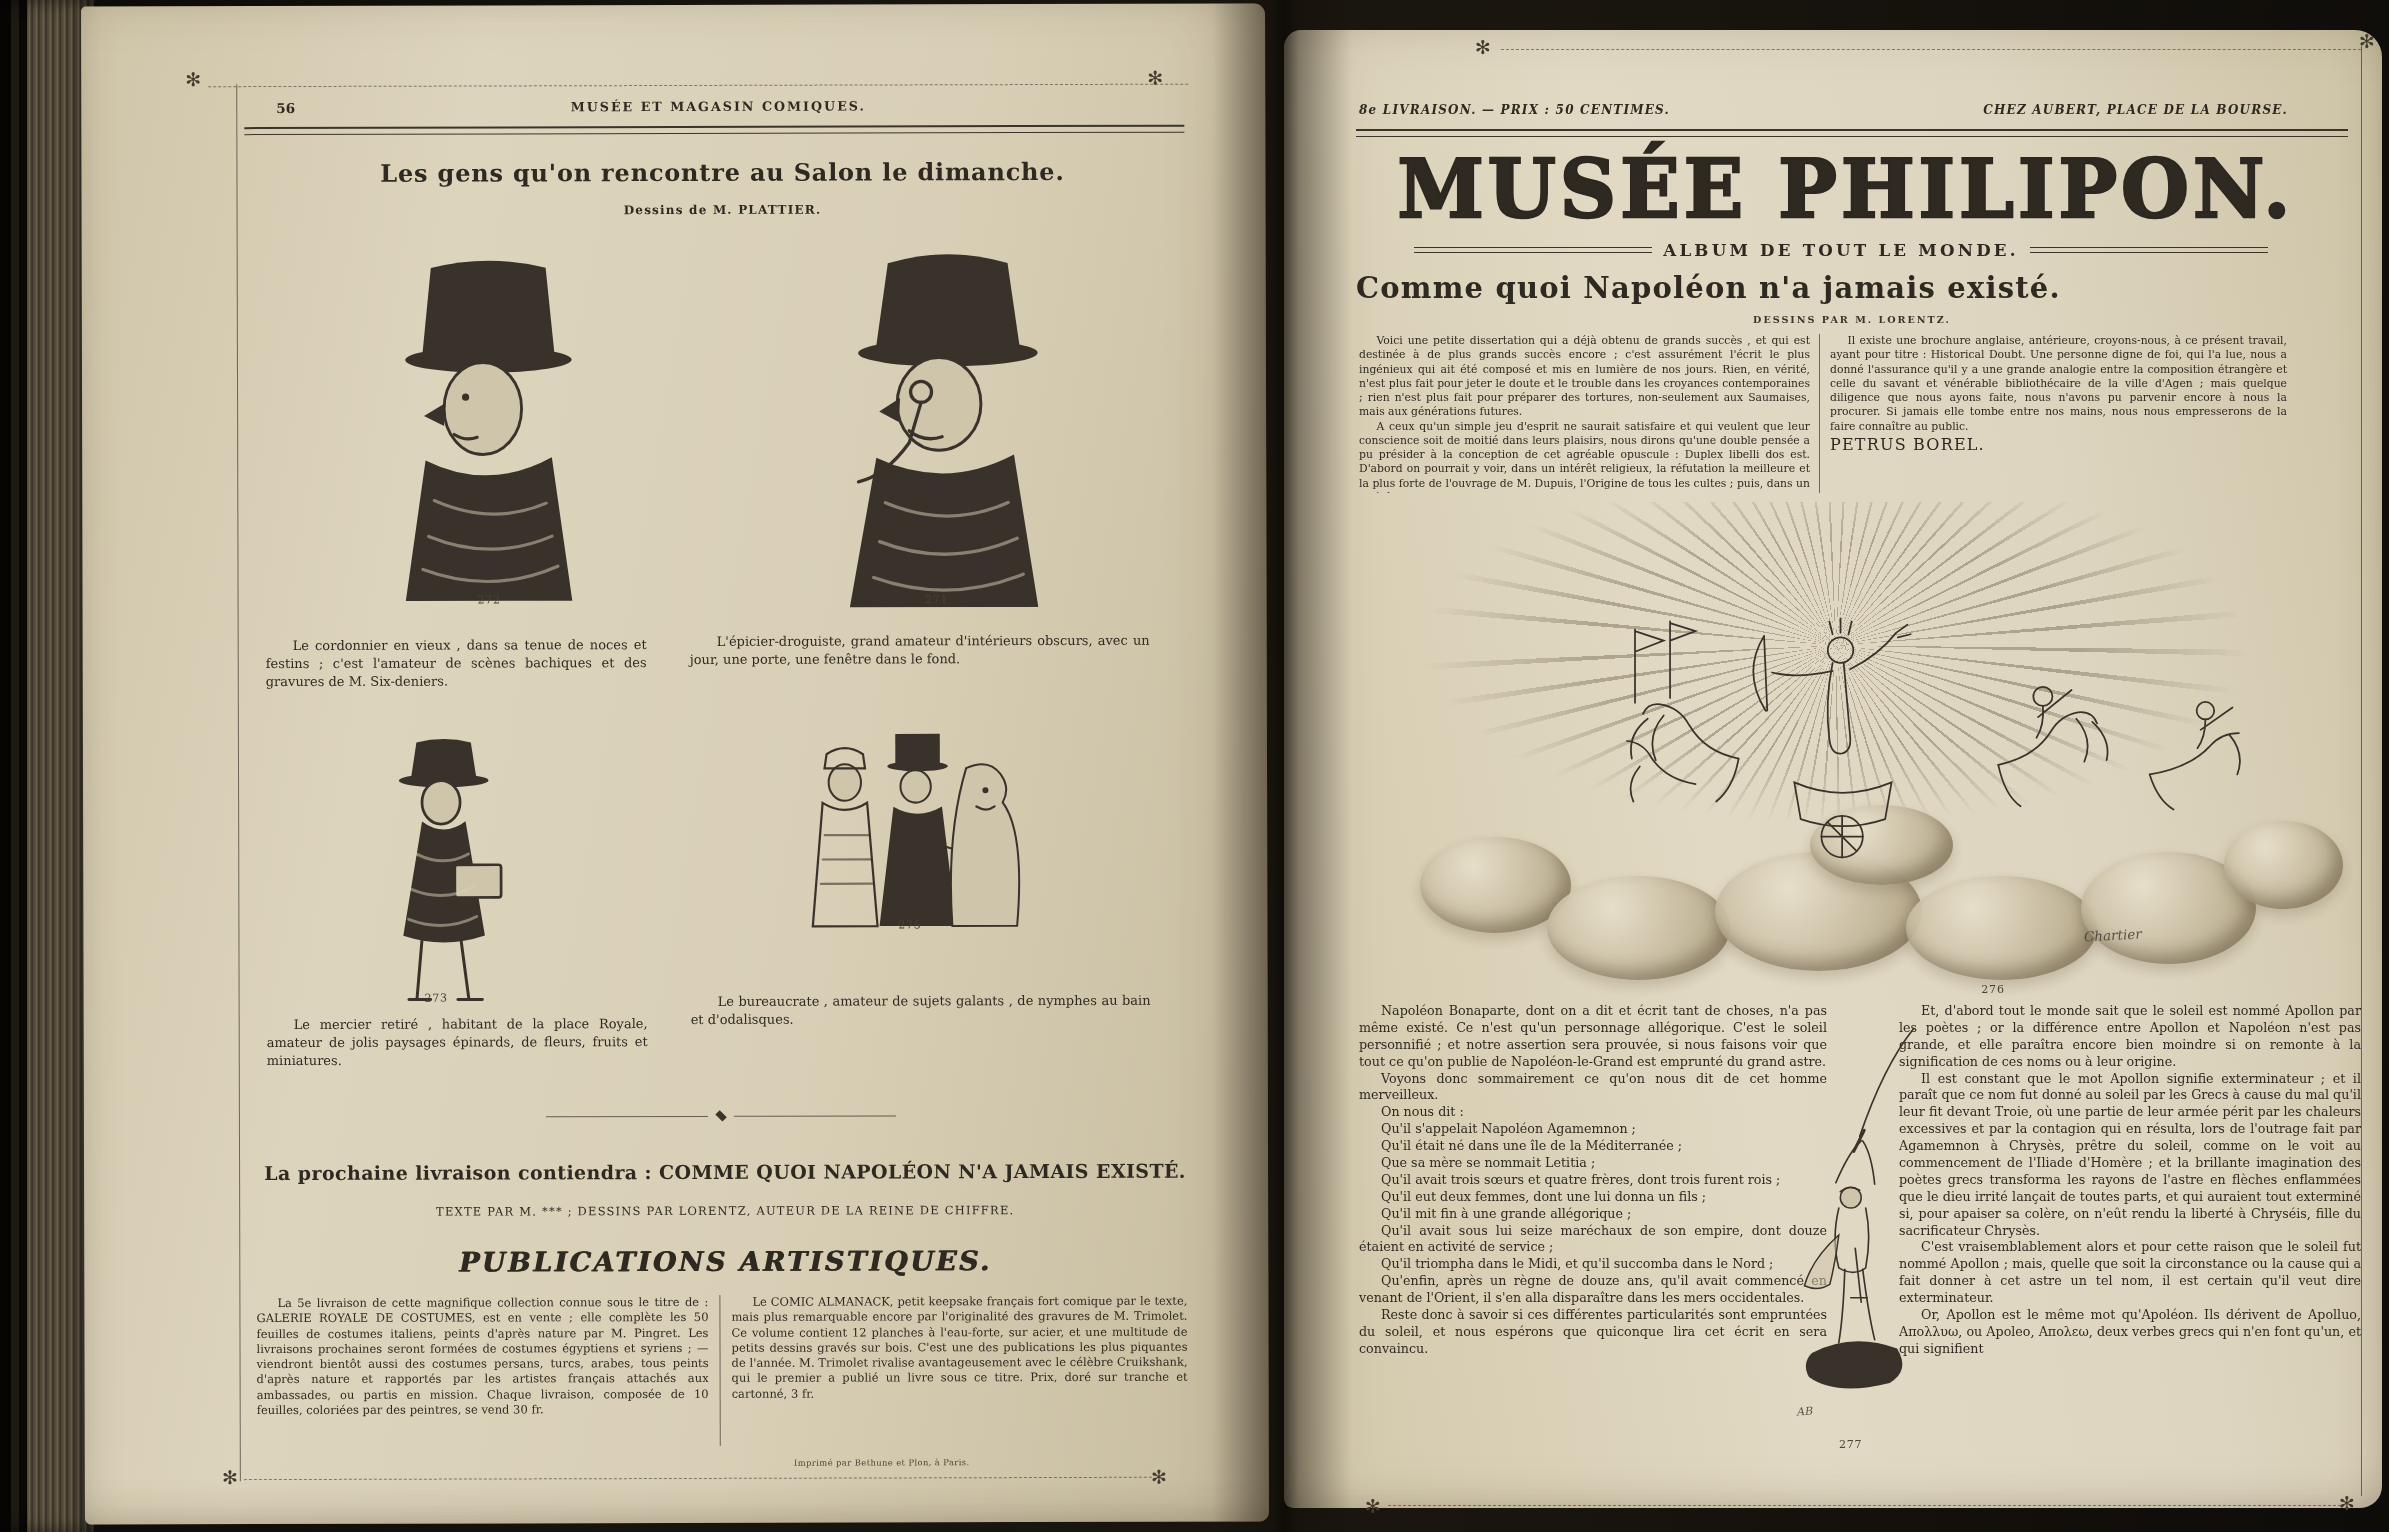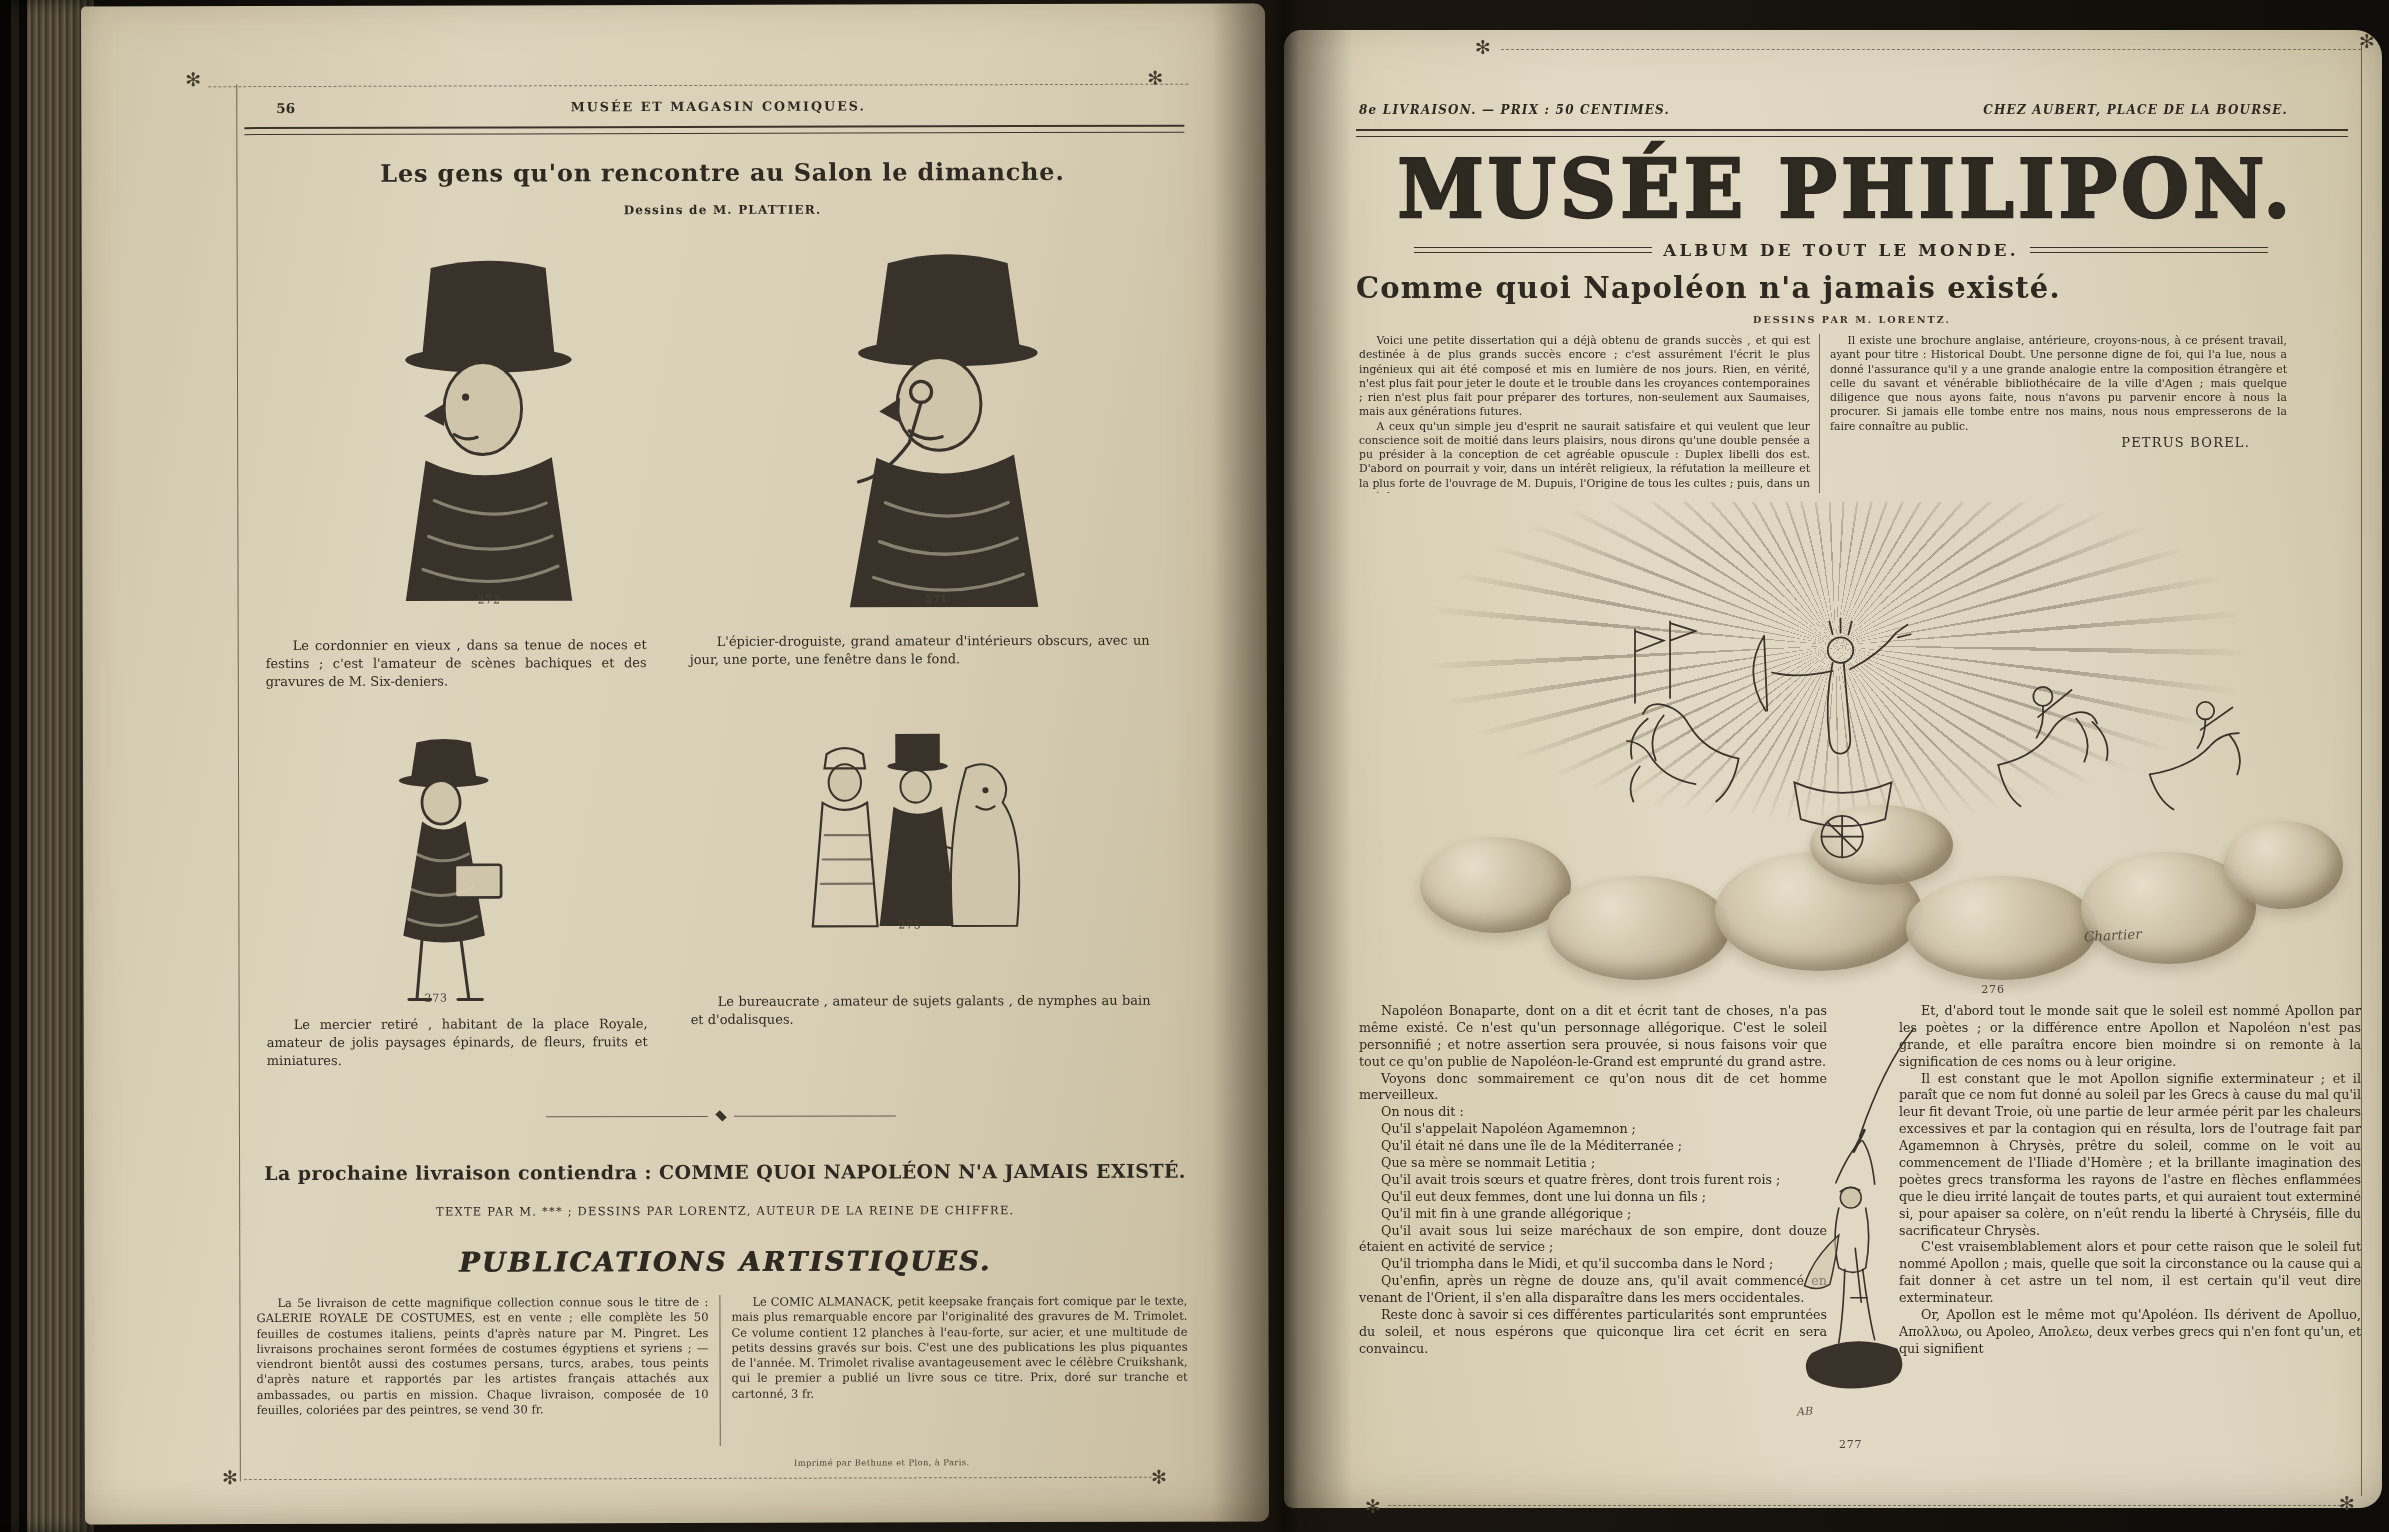--- a/index.html
+++ b/index.html
@@ -48,21 +48,21 @@
   
   .rp-head{font-size:12px;font-weight:bold;letter-spacing:1.2px;font-style:italic;}
   .masthead{font-size:78px;font-weight:bold;letter-spacing:4px;text-align:center;
     -webkit-text-stroke:2.4px #2c2720;transform:scaleY(1.04);white-space:nowrap;}
   .album{display:flex;align-items:center;font-size:16.7px;font-weight:bold;letter-spacing:3.2px;}
   .album::before,.album::after{content:"";flex:1;height:3.2px;border-top:1.1px solid #3a342a;border-bottom:1.1px solid #3a342a;margin:0 11px;}
   .rp-title{font-size:29px;font-weight:bold;letter-spacing:1.2px;text-align:left;}
   .rp-byline{font-size:9.6px;font-weight:bold;letter-spacing:2px;text-align:center;color:#3b342a;}
   .introcol{font-size:10.8px;line-height:1.32;text-align:justify;text-indent:17.5px;overflow:hidden;}
   .introcol p{text-indent:17.5px;}
-  .intro-sig{font-size:13px;text-align:right;padding-right:37px;letter-spacing:1.2px;}
+  .intro-sig{font-size:16px;padding-right:37px;letter-spacing:1.2px;}
   .bodycol{font-size:12.7px;line-height:1.33;text-align:justify;overflow:hidden;}
   .bodycol p{text-indent:22px;}
   .fig-sig{font-style:italic;font-size:13.5px;color:#45clamp;color:#453d30;opacity:.85;transform:rotate(-3deg);}
   
   .sketch{position:absolute;inset:0;width:100%;height:100%;}
   .sk{stroke:#3a332b;fill:none;stroke-width:2.2;stroke-linecap:round;}
   .skf{fill:#39322a;stroke:none;}
   .skl{fill:#cfc5ab;stroke:#3a332b;stroke-width:2;}
   figure{margin:0;position:absolute;}
   .mainfig{overflow:visible;}

